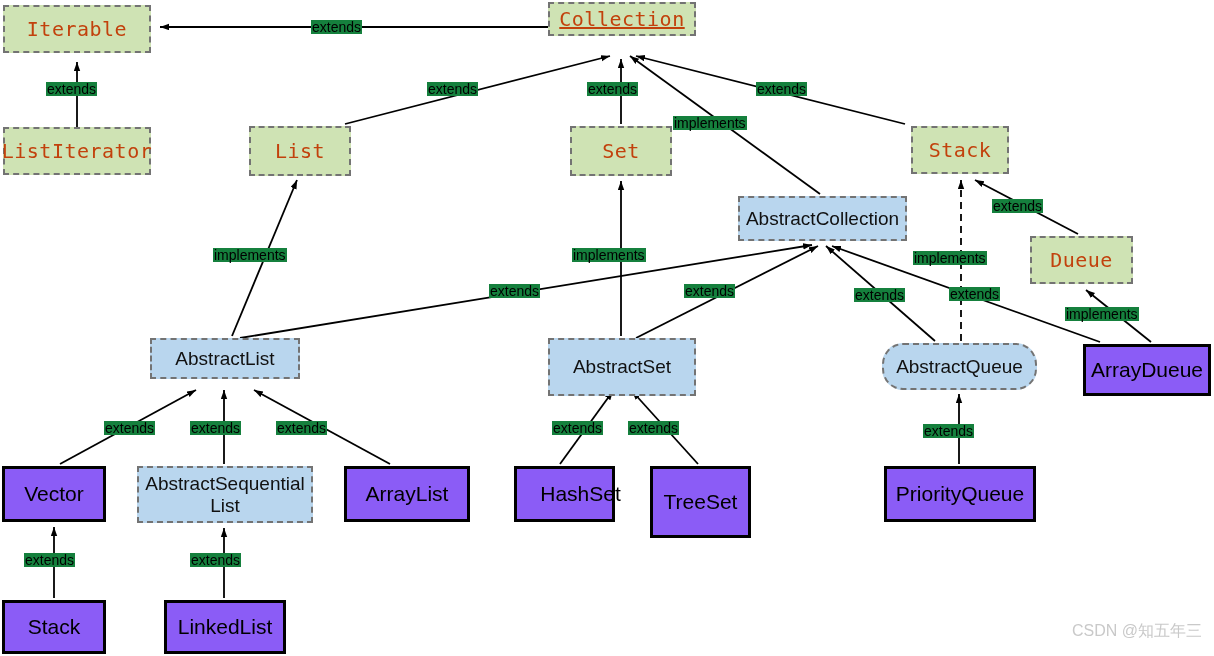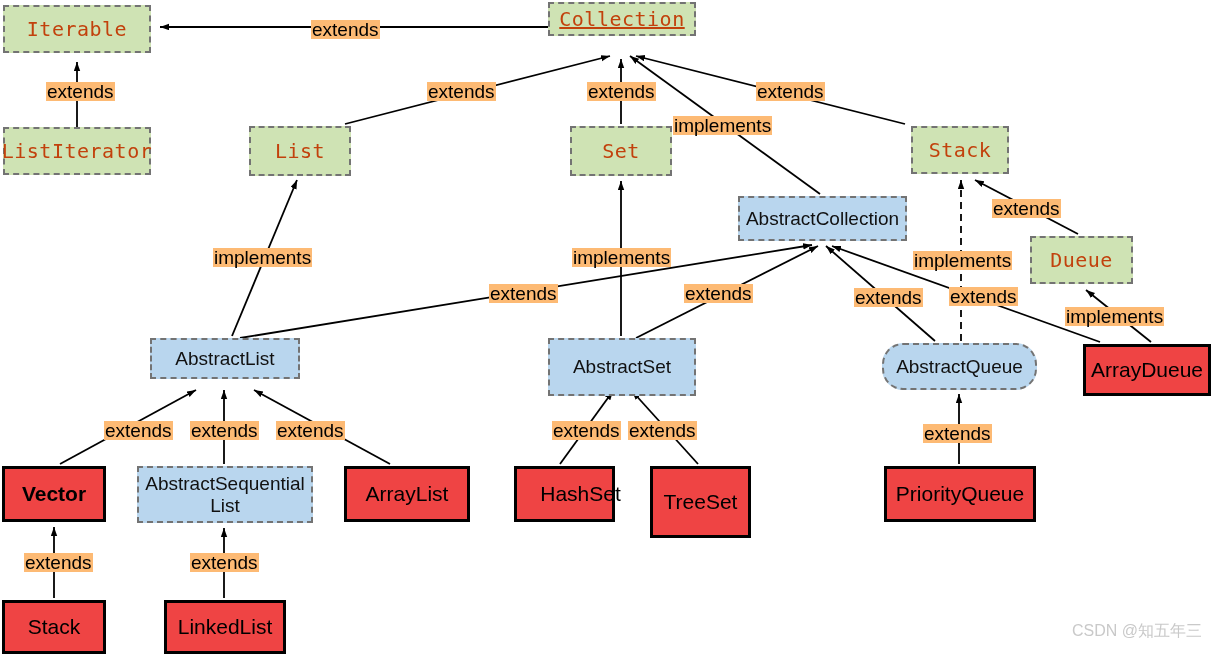--- a/index.html
+++ b/index.html
@@ -43,32 +43,32 @@
   
   .abstract {
     background: #b9d6ee;
     border: 2.5px dashed #737373;
     font-family: "Liberation Sans", sans-serif;
     font-size: 19px;
     color: #111111;
   }
   
   .concrete {
-    background: #ef4444;
+    background: #8b5cf6;
     border: 3px solid #000000;
     font-family: "Liberation Sans", sans-serif;
     font-size: 21px;
     color: #000000;
   }
   .edge-label {
     position: absolute;
     font-family: "Liberation Sans", sans-serif;
-    font-size: 19px;
+    font-size: 14px;
     color: #000000;
-    background: #fdba74;
+    background: #15803d;
     white-space: nowrap;
     padding: 0 1px;
     line-height: 1;
   }
   .watermark {
     position: absolute;
     right: 12px;
     bottom: 14px;
     font-family: "Liberation Sans", sans-serif;
     font-size: 16px;
@@ -146,21 +146,21 @@
         <span style="white-space: pre-line;">AbstractSet</span>
       </div>
       <div class="node abstract" style="left: 882px; top: 343px; width: 155px; height: 47px; border-radius: 21px;">
         <span style="white-space: pre-line;">AbstractQueue</span>
       </div>
       <div class="node abstract" style="left: 137px; top: 466px; width: 176px; height: 57px;">
         <span style="white-space: pre-line;">AbstractSequential
 List</span>
       </div>
       <div class="node concrete" style="left: 2px; top: 466px; width: 104px; height: 56px;">
-        <span style="white-space: pre-line; font-weight: bold;">Vector</span>
+        <span style="white-space: pre-line;">Vector</span>
       </div>
       <div class="node concrete" style="left: 344px; top: 466px; width: 126px; height: 56px;">
         <span style="white-space: pre-line;">ArrayList</span>
       </div>
       <div class="node concrete" style="left: 514px; top: 466px; width: 101px; height: 56px; padding-left: 32px;">
         <span style="white-space: pre-line;">HashSet</span>
       </div>
       <div class="node concrete" style="left: 650px; top: 466px; width: 101px; height: 72px;">
         <span style="white-space: pre-line;">TreeSet</span>
       </div>

